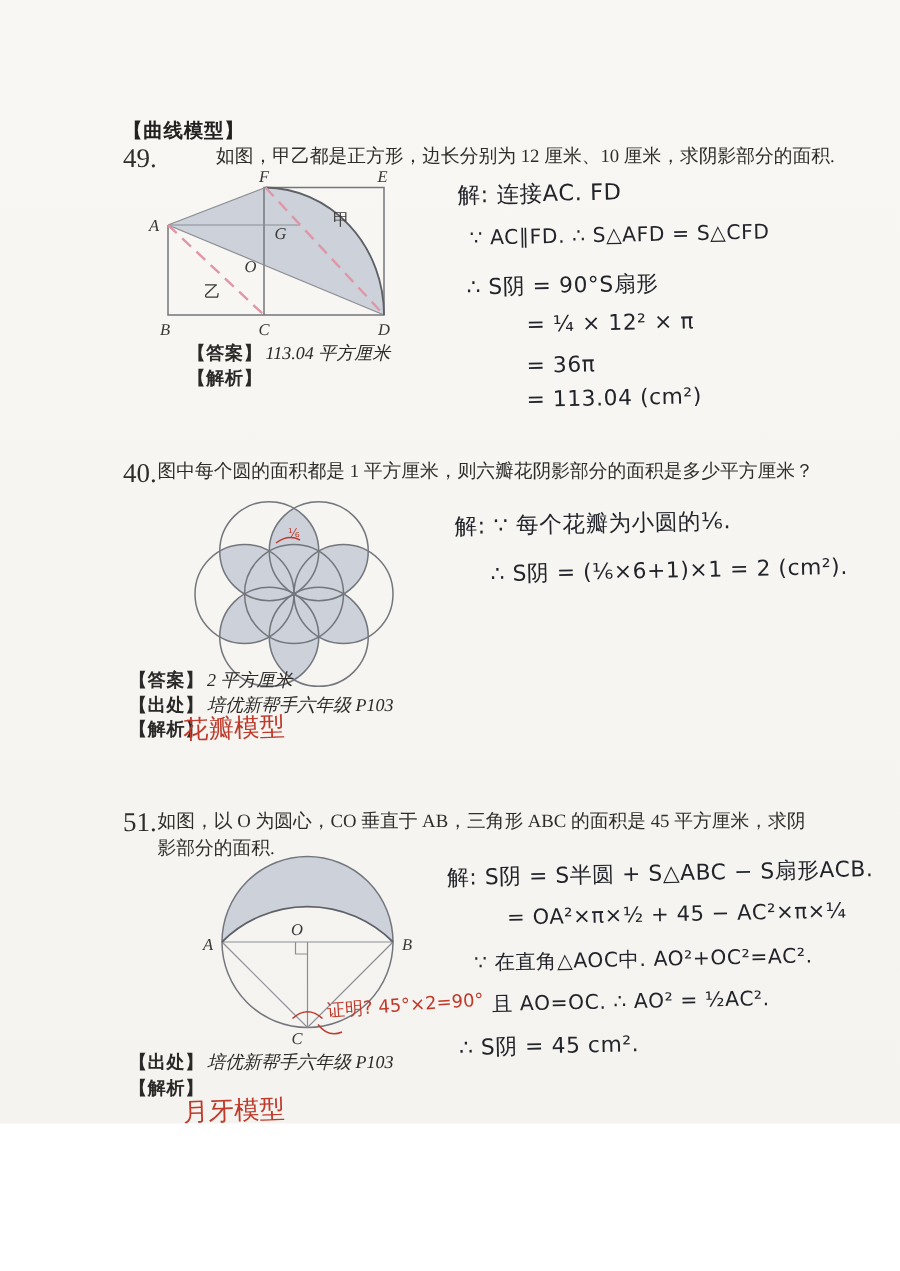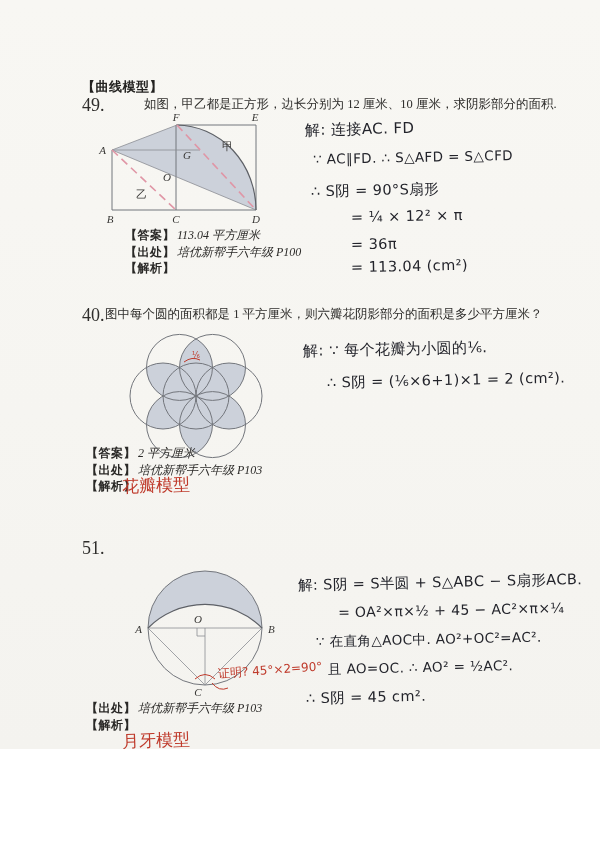--- a/index.html
+++ b/index.html
@@ -88,23 +88,20 @@
   <div class="abs hw" style="left:311px;top:181px;font-size:14.5px;">∴ S阴 = 90°S扇形</div>
   <div class="abs hw" style="left:351px;top:208px;font-size:14.5px;">= ¼ × 12² × π</div>
   <div class="abs hw" style="left:351px;top:236px;font-size:14.5px;">= 36π</div>
   <div class="abs hw" style="left:351px;top:258px;font-size:14.5px;">= 113.04 (cm²)</div>
 
   <div class="abs ans-block" style="left:86px;top:227px;margin-left:39px;">
     <div class="ans-line">
       <span class="ans-lbl">【答案】</span><span class="ans-val">113.04 平方厘米</span>
     </div>
     <div class="ans-line">
-      <span class="ans-lbl">【出处】</span><span class="ans-val">培优新帮手六年级 P100</span>
-    </div>
-    <div class="ans-line">
       <span class="ans-lbl">【解析】</span>
     </div>
   </div>
 
   <div class="abs stmt-num" style="left:82px;top:305px;">40.</div>
   <div class="abs stmt-text" style="left:105px;top:305px;width:460px;">图中每个圆的面积都是 1 平方厘米，则六瓣花阴影部分的面积是多少平方厘米？</div>
 
   <svg class="abs" style="left:126px;top:332px;" width="140" height="130" viewBox="-70 -64 140 130">
     <circle class="fig-shade" cx="0" cy="0" r="33"></circle>
     <path class="fig-shade" d="M0 0 A33 33 0 0 1 0 -57.16 A33 33 0 0 1 0 0 Z"></path>
@@ -134,20 +131,21 @@
     <div class="ans-line">
       <span class="ans-lbl">【出处】</span><span class="ans-val">培优新帮手六年级 P103</span>
     </div>
     <div class="ans-line">
       <span class="ans-lbl">【解析】</span>
     </div>
   </div>
   <div class="abs hw-red" style="left:122px;top:474px;font-size:17px;">花瓣模型</div>
 
   <div class="abs stmt-num" style="left:82px;top:538px;">51.</div>
+  <div class="abs stmt-text" style="left:105px;top:538px;width:437px;">如图，以 O 为圆心，CO 垂直于 AB，三角形 ABC 的面积是 45 平方厘米，求阴影部分的面积.</div>
 
   <svg class="abs" style="left:132px;top:567px;" width="150" height="132" viewBox="0 0 150 132">
     <path class="fig-shade" d="M16 61 A57 57 0 0 1 130 61 A80.6 80.6 0 0 0 16 61 Z"></path>
     <circle class="fig-line" cx="73" cy="61" r="57"></circle>
     <path class="fig-line-thin" d="M16 61 L130 61"></path>
     <path class="fig-line-thin" d="M16 61 L73 118 L130 61"></path>
     <path class="fig-line-thin" d="M73 61 L73 118"></path>
     <path class="fig-line-thin" d="M65 61 L65 69 L73 69"></path>
     <path class="fig-arc" d="M16 61 A80.6 80.6 0 0 1 130 61"></path>
     <path class="fig-red" d="M63 112 Q73 103 83 112"></path>

